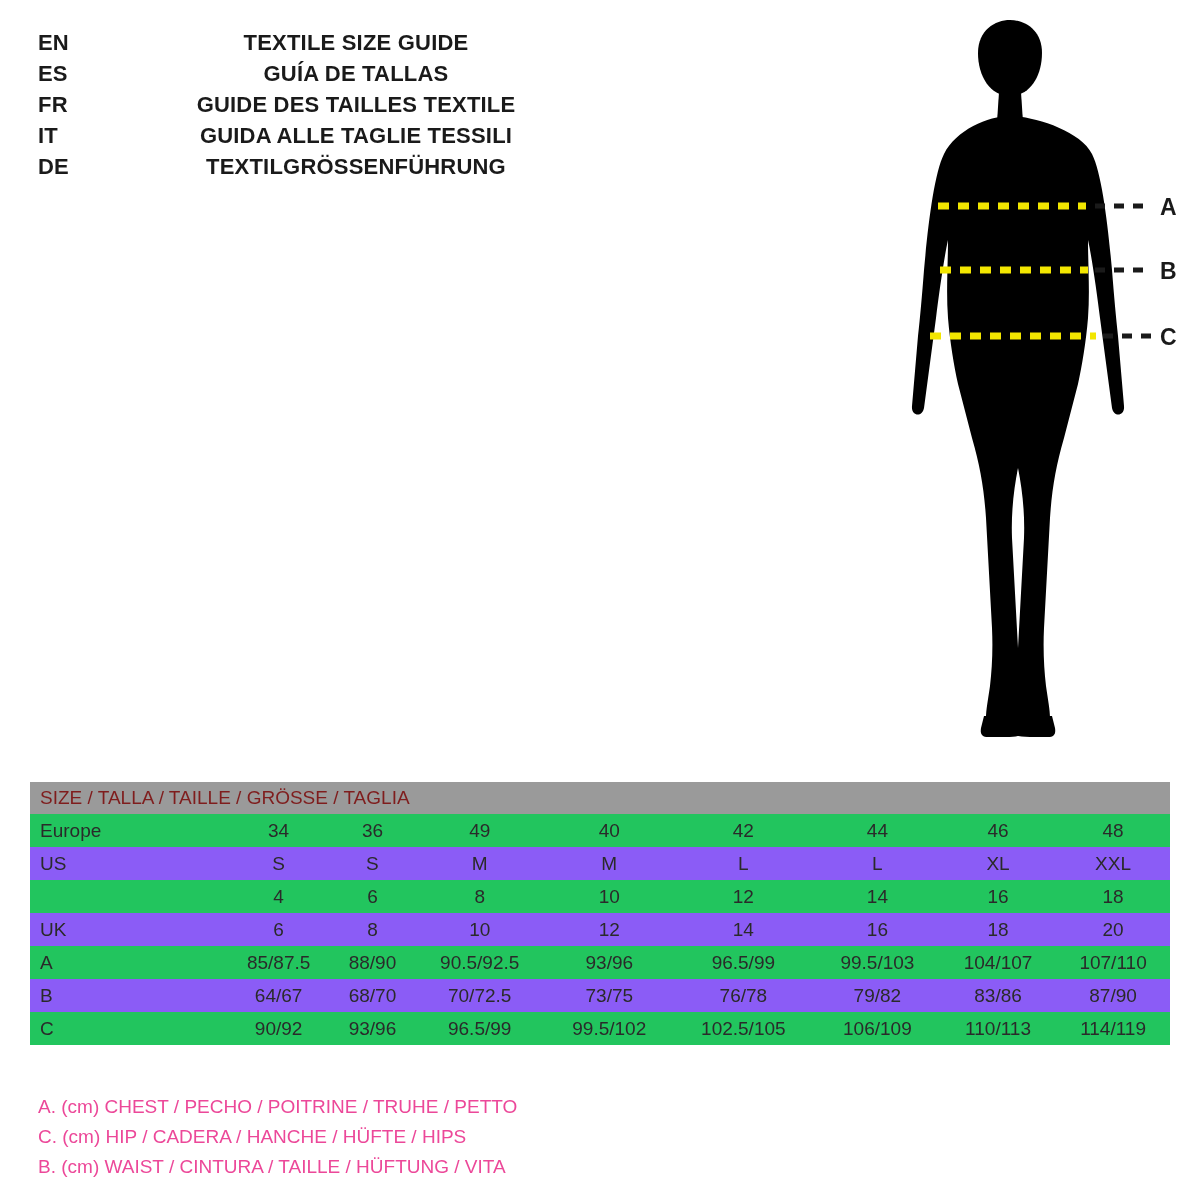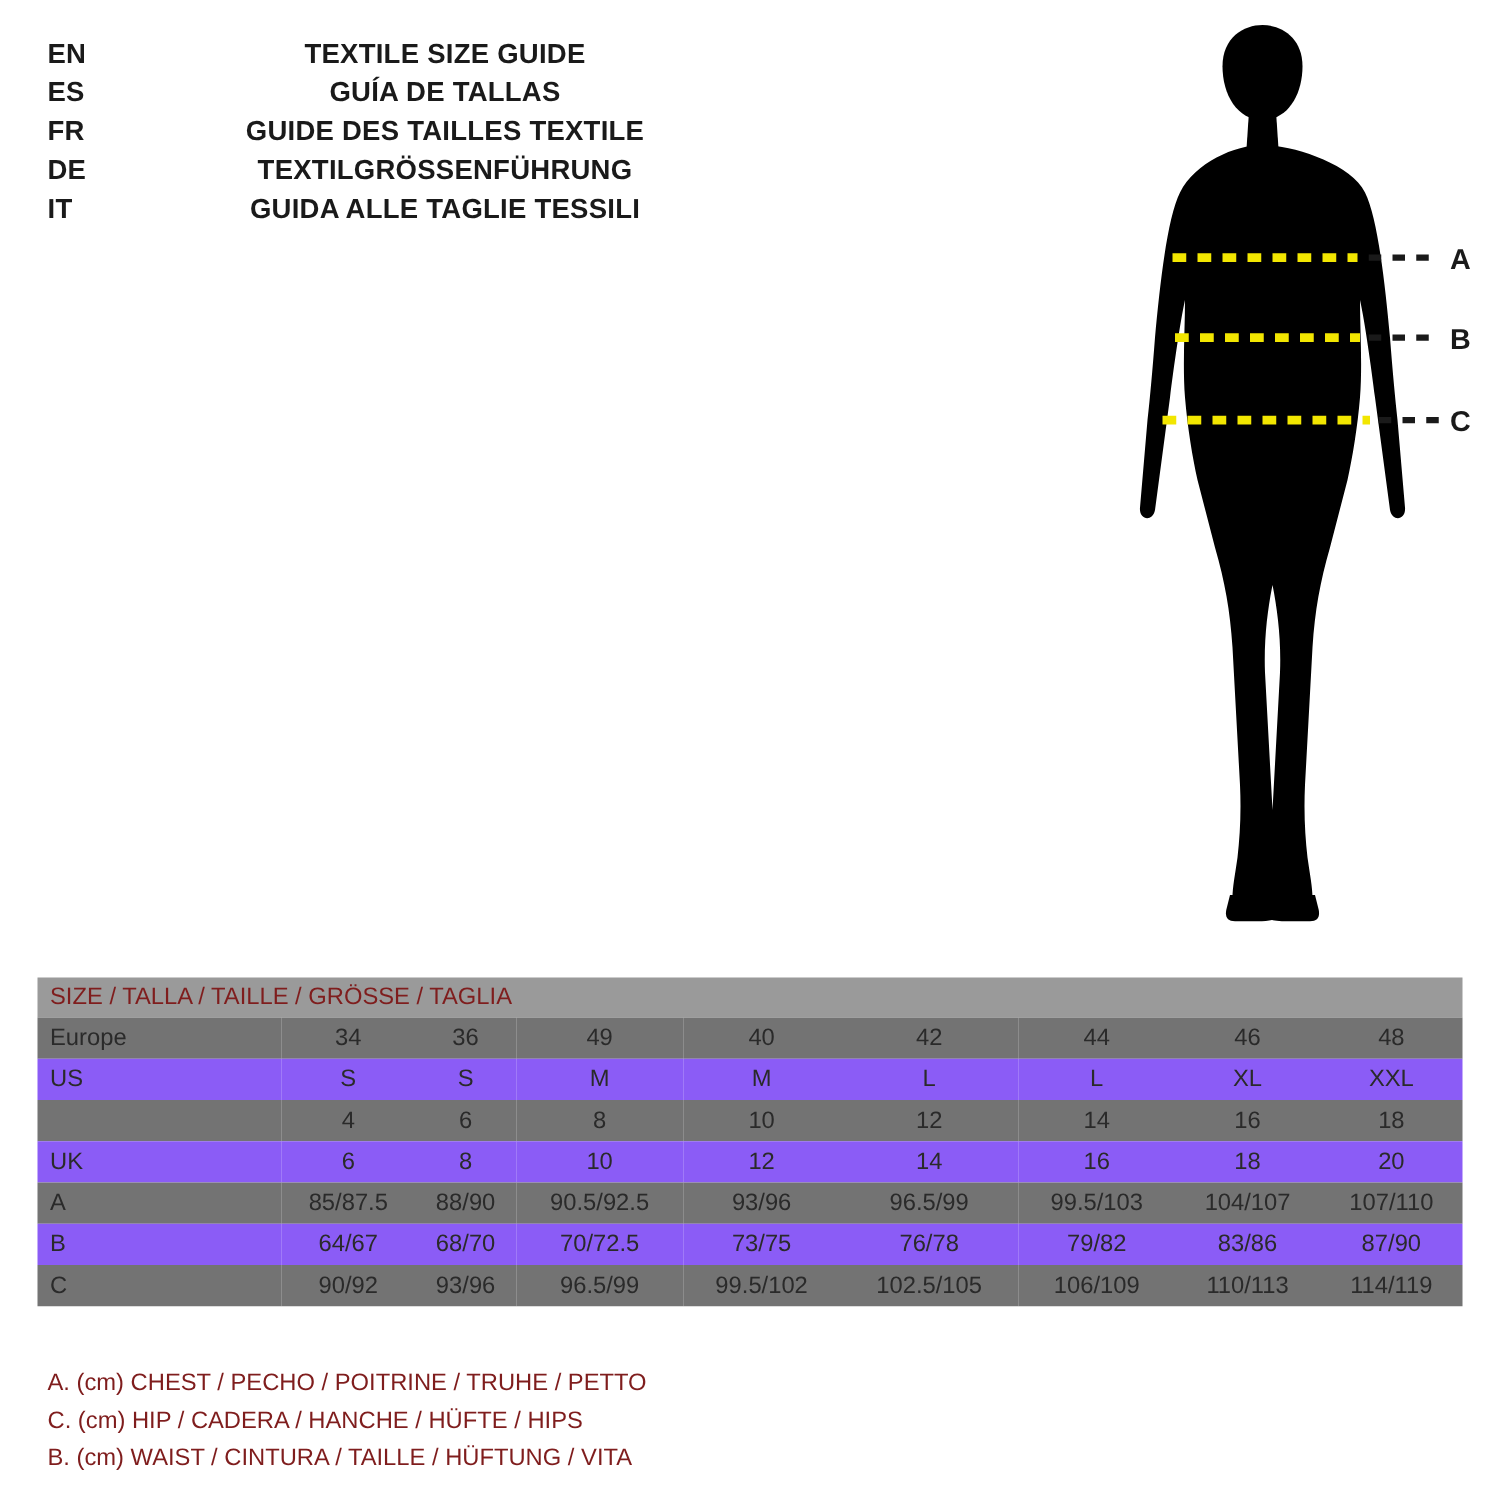--- a/index.html
+++ b/index.html
@@ -95,34 +95,34 @@
     padding-left: 10px;
     width: 195px;
   }
   tr.header-row th {
     background: #9a9a9a;
     color: #7f1d1d;
     font-size: 19px;
     text-align: left;
     height: 32px;
   }
-  tr.band-light td { background: #737373; }
+  tr.band-light td { background: #22c55e; }
   tr.band-dark td { background: #8b5cf6; }
 
   
   .footnotes {
     position: absolute;
     top: 1092px;
     left: 38px;
     width: 800px;
   }
   .footnote {
     font-size: 19px;
     line-height: 30px;
-    color: #7f1d1d;
+    color: #ec4899;
   }
 </style>
 </head>
 <body>
 
 <div id="page">
 
   <div class="lang-block">
     <div class="lang-row">
       <span class="lang-code">EN</span>
@@ -130,26 +130,26 @@
     </div>
     <div class="lang-row">
       <span class="lang-code">ES</span>
       <span class="lang-title">GUÍA DE TALLAS</span>
     </div>
     <div class="lang-row">
       <span class="lang-code">FR</span>
       <span class="lang-title">GUIDE DES TAILLES TEXTILE</span>
     </div>
     <div class="lang-row">
+      <span class="lang-code">IT</span>
+      <span class="lang-title">GUIDA ALLE TAGLIE TESSILI</span>
+    </div>
+    <div class="lang-row">
       <span class="lang-code">DE</span>
       <span class="lang-title">TEXTILGRÖSSENFÜHRUNG</span>
-    </div>
-    <div class="lang-row">
-      <span class="lang-code">IT</span>
-      <span class="lang-title">GUIDA ALLE TAGLIE TESSILI</span>
     </div>
   </div>
 
   <div class="figure-wrap">
     <svg class="figure-svg" width="330" height="720" viewBox="0 0 330 720" xmlns="http://www.w3.org/2000/svg">
       <g fill="#000000">
 
         <path d="M118 35 C118 12, 135 2, 150 2 C165 2, 182 12, 182 35 C182 58, 170 78, 150 78 C130 78, 118 58, 118 35 Z"></path>
 
         <path d="M139 74 L161 74 L163 104 L137 104 Z"></path>

